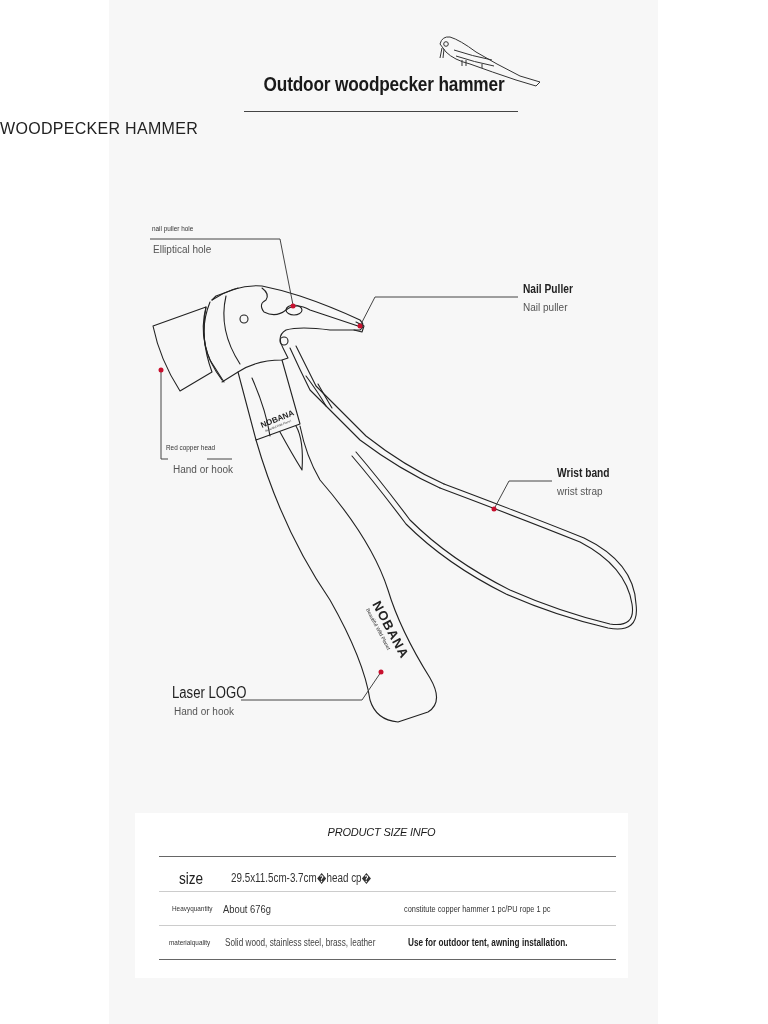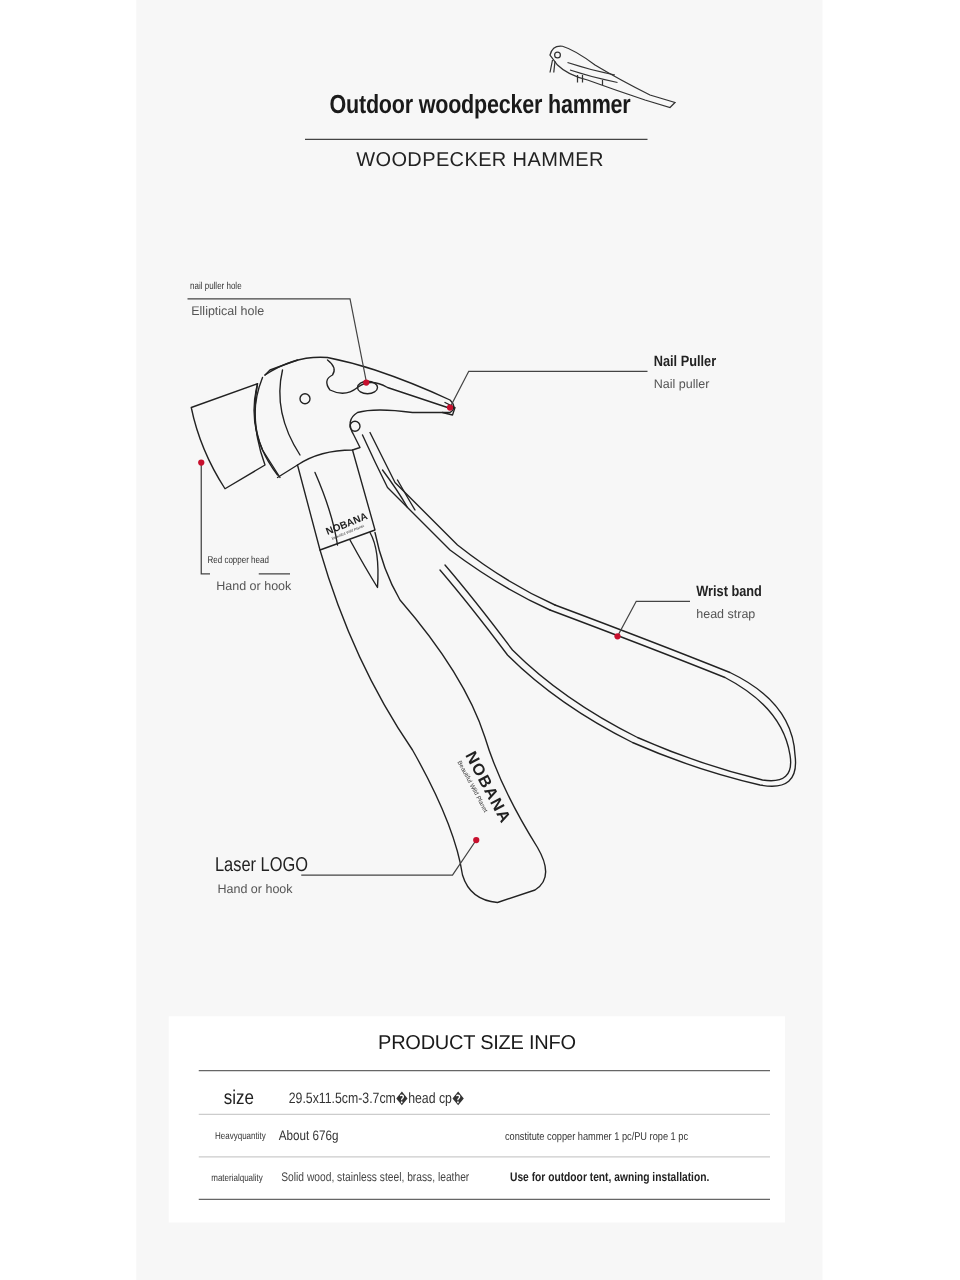--- a/index.html
+++ b/index.html
@@ -17,38 +17,38 @@
     .cond { font-family: "Liberation Sans Narrow", "Liberation Sans", sans-serif; }
 
     .title {
       left: 0; width: 768px; top: 72px; text-align: center;
       font-size: 21px; font-weight: bold; color: #1a1a1a;
       transform: scaleX(0.82); transform-origin: 384px 0;
       letter-spacing: -0.2px;
     }
     .title-rule { left: 244px; top: 111px; width: 274px; height: 1px; background: #444; }
     .subtitle {
-      left: 0; width: 768px; top: 120px; text-align: center;
+      left: 0; width: 768px; top: 120px; text-align: left;
       font-size: 16px; color: #222; letter-spacing: 0.3px;
     }
 
     .lbl-small { font-size: 8px; color: #333; transform: scaleX(0.8); transform-origin: 0 0; white-space: nowrap; }
     .lbl-sub { font-size: 10px; color: #555; white-space: nowrap; text-align: center; }
     .lbl-main { font-size: 12px; font-weight: bold; color: #222; transform: scaleX(0.85); transform-origin: 0 0; white-space: nowrap; }
     .lbl-big { font-size: 16px; color: #222; transform: scaleX(0.82); transform-origin: 0 0; white-space: nowrap; }
 
     svg.drawing { position: absolute; left: 0; top: 0; }
 
     .card {
       position: absolute; left: 135px; top: 813px; width: 493px; height: 165px;
       background: #ffffff;
     }
     .card-title {
       position: absolute; left: 0; width: 493px; top: 13px; text-align: center;
-      font-size: 16px; color: #1a1a1a; letter-spacing: -0.2px;
+      font-size: 11px; color: #1a1a1a; letter-spacing: -0.2px; font-style: italic;
     }
     .rule { position: absolute; left: 24px; width: 457px; }
     .rule.dark { height: 1px; background: #666; }
     .rule.light { height: 1px; background: #ccc; }
     .cell { position: absolute; white-space: nowrap; transform-origin: 0 0; }
   </style>
 </head>
 <body>
 
 <div class="panel"></div>
@@ -128,21 +128,21 @@
 <div class="abs lbl-small" style="left:152px;top:224px">nail puller hole</div>
 <div class="abs lbl-sub" style="left:153px;top:244px">Elliptical hole</div>
 
 <div class="abs lbl-main" style="left:523px;top:282px">Nail Puller</div>
 <div class="abs lbl-sub" style="left:523px;top:302px">Nail puller</div>
 
 <div class="abs lbl-small" style="left:166px;top:443px">Red copper head</div>
 <div class="abs lbl-sub" style="left:173px;top:464px">Hand or hook</div>
 
 <div class="abs lbl-main" style="left:557px;top:466px">Wrist band</div>
-<div class="abs lbl-sub" style="left:557px;top:486px">head strap</div>
+<div class="abs lbl-sub" style="left:557px;top:486px">wrist strap</div>
 
 <div class="abs lbl-big" style="left:172px;top:684px">Laser LOGO</div>
 <div class="abs lbl-sub" style="left:174px;top:706px">Hand or hook</div>
 
 <div class="card">
   <div class="card-title">PRODUCT  SIZE INFO</div>
   <div class="rule dark" style="top:43px"></div>
 
   <div>
     <div class="cell" style="left:44px;top:57px;font-size:16px;color:#222;transform:scaleX(0.85)">size</div>

